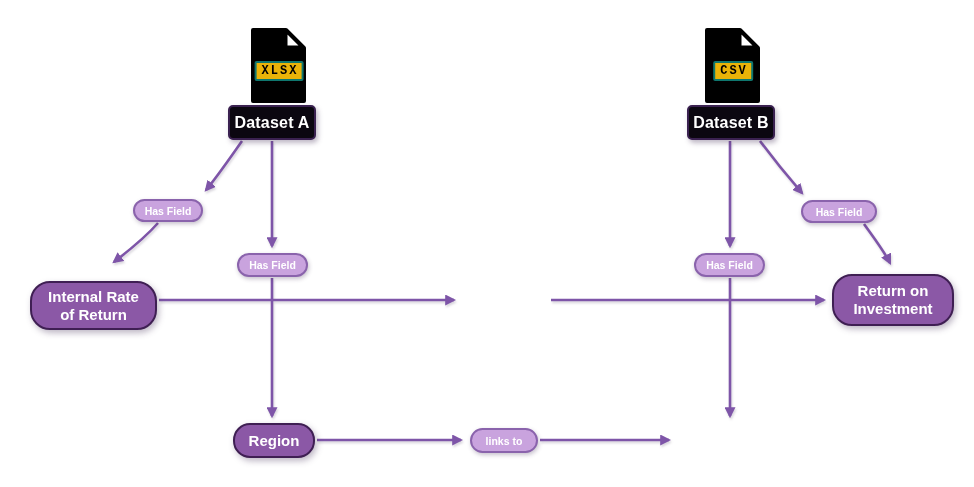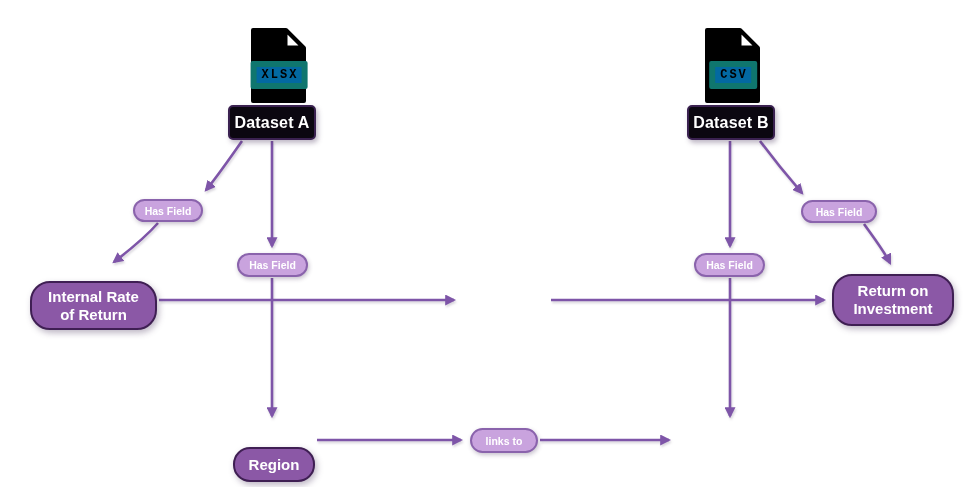--- a/index.html
+++ b/index.html
@@ -35,21 +35,21 @@
   .lbl-w100{max-width:100px;}
   .lbl-w92{max-width:92px;}
 
   .pill{background:var(--pill-fill);border:2px solid var(--pill-border);
     border-radius:13px;font-size:10.5px;
     box-shadow:1px 2px 4px rgba(70,50,90,0.3);}
 
   .file-icon{position:absolute;z-index:2;width:58px;height:77px;}
   .file-icon svg{display:block;}
   .file-ext{position:absolute;left:50%;top:34px;transform:translateX(-50%);
-    background:#0369a1;border:6px solid #0f766e;border-radius:2px;
+    background:#eab308;border:2px solid #0f766e;border-radius:2px;
     font-family:"Liberation Mono",monospace;font-weight:bold;font-size:12px;
     letter-spacing:2px;color:#000;padding:1px 3px 1px 5px;white-space:nowrap;}
 </style>
 </head>
 <body>
 
 <div class="canvas">
 
   <svg class="edges" width="974" height="487" viewBox="0 0 974 487">
     <defs>
@@ -92,21 +92,21 @@
   <div class="node dataset" style="left:687px;top:105px;width:88px;height:35px;">Dataset B</div>
 
   <div class="node field" style="left:30px;top:273px;width:127px;height:49px;margin-top:8px;">
     <span class="lbl lbl-w100">Internal Rate of Return</span>
   </div>
 
   <div class="node field" style="left:832px;top:274px;width:122px;height:52px;">
     <span class="lbl lbl-w92">Return on Investment</span>
   </div>
 
-  <div class="node field" style="left:233px;top:447px;width:82px;height:35px;border-radius:17px;">
+  <div class="node field" style="left:233px;top:423px;width:82px;height:35px;border-radius:17px;">
     <span class="lbl">Region</span>
   </div>
 
 
   <div class="pill" style="left:133px;top:199px;width:70px;height:23px;">Has Field</div>
 
   <div class="pill" style="left:237px;top:253px;width:71px;height:24px;">Has Field</div>
 
 
   <div class="pill" style="left:470px;top:428px;width:68px;height:25px;">links to</div>

